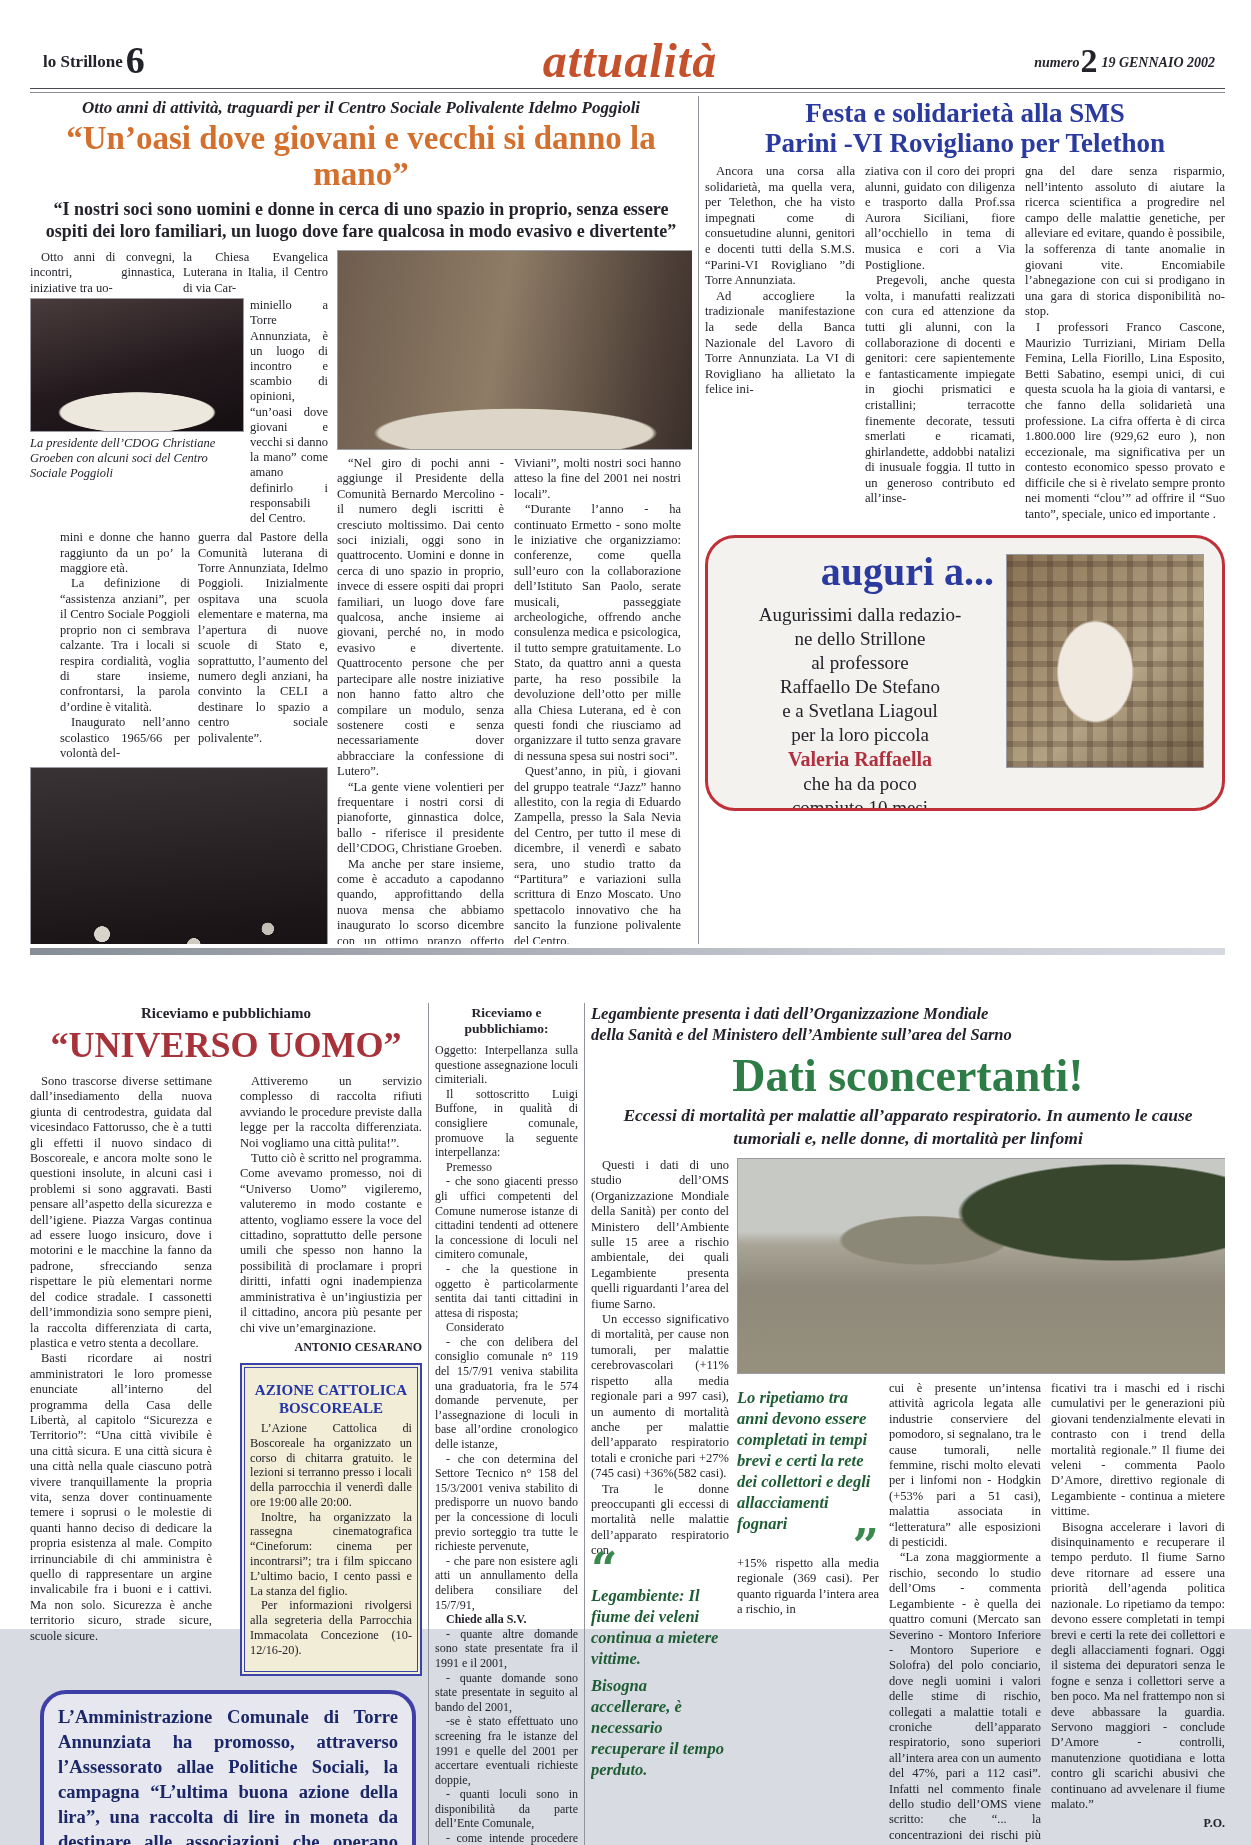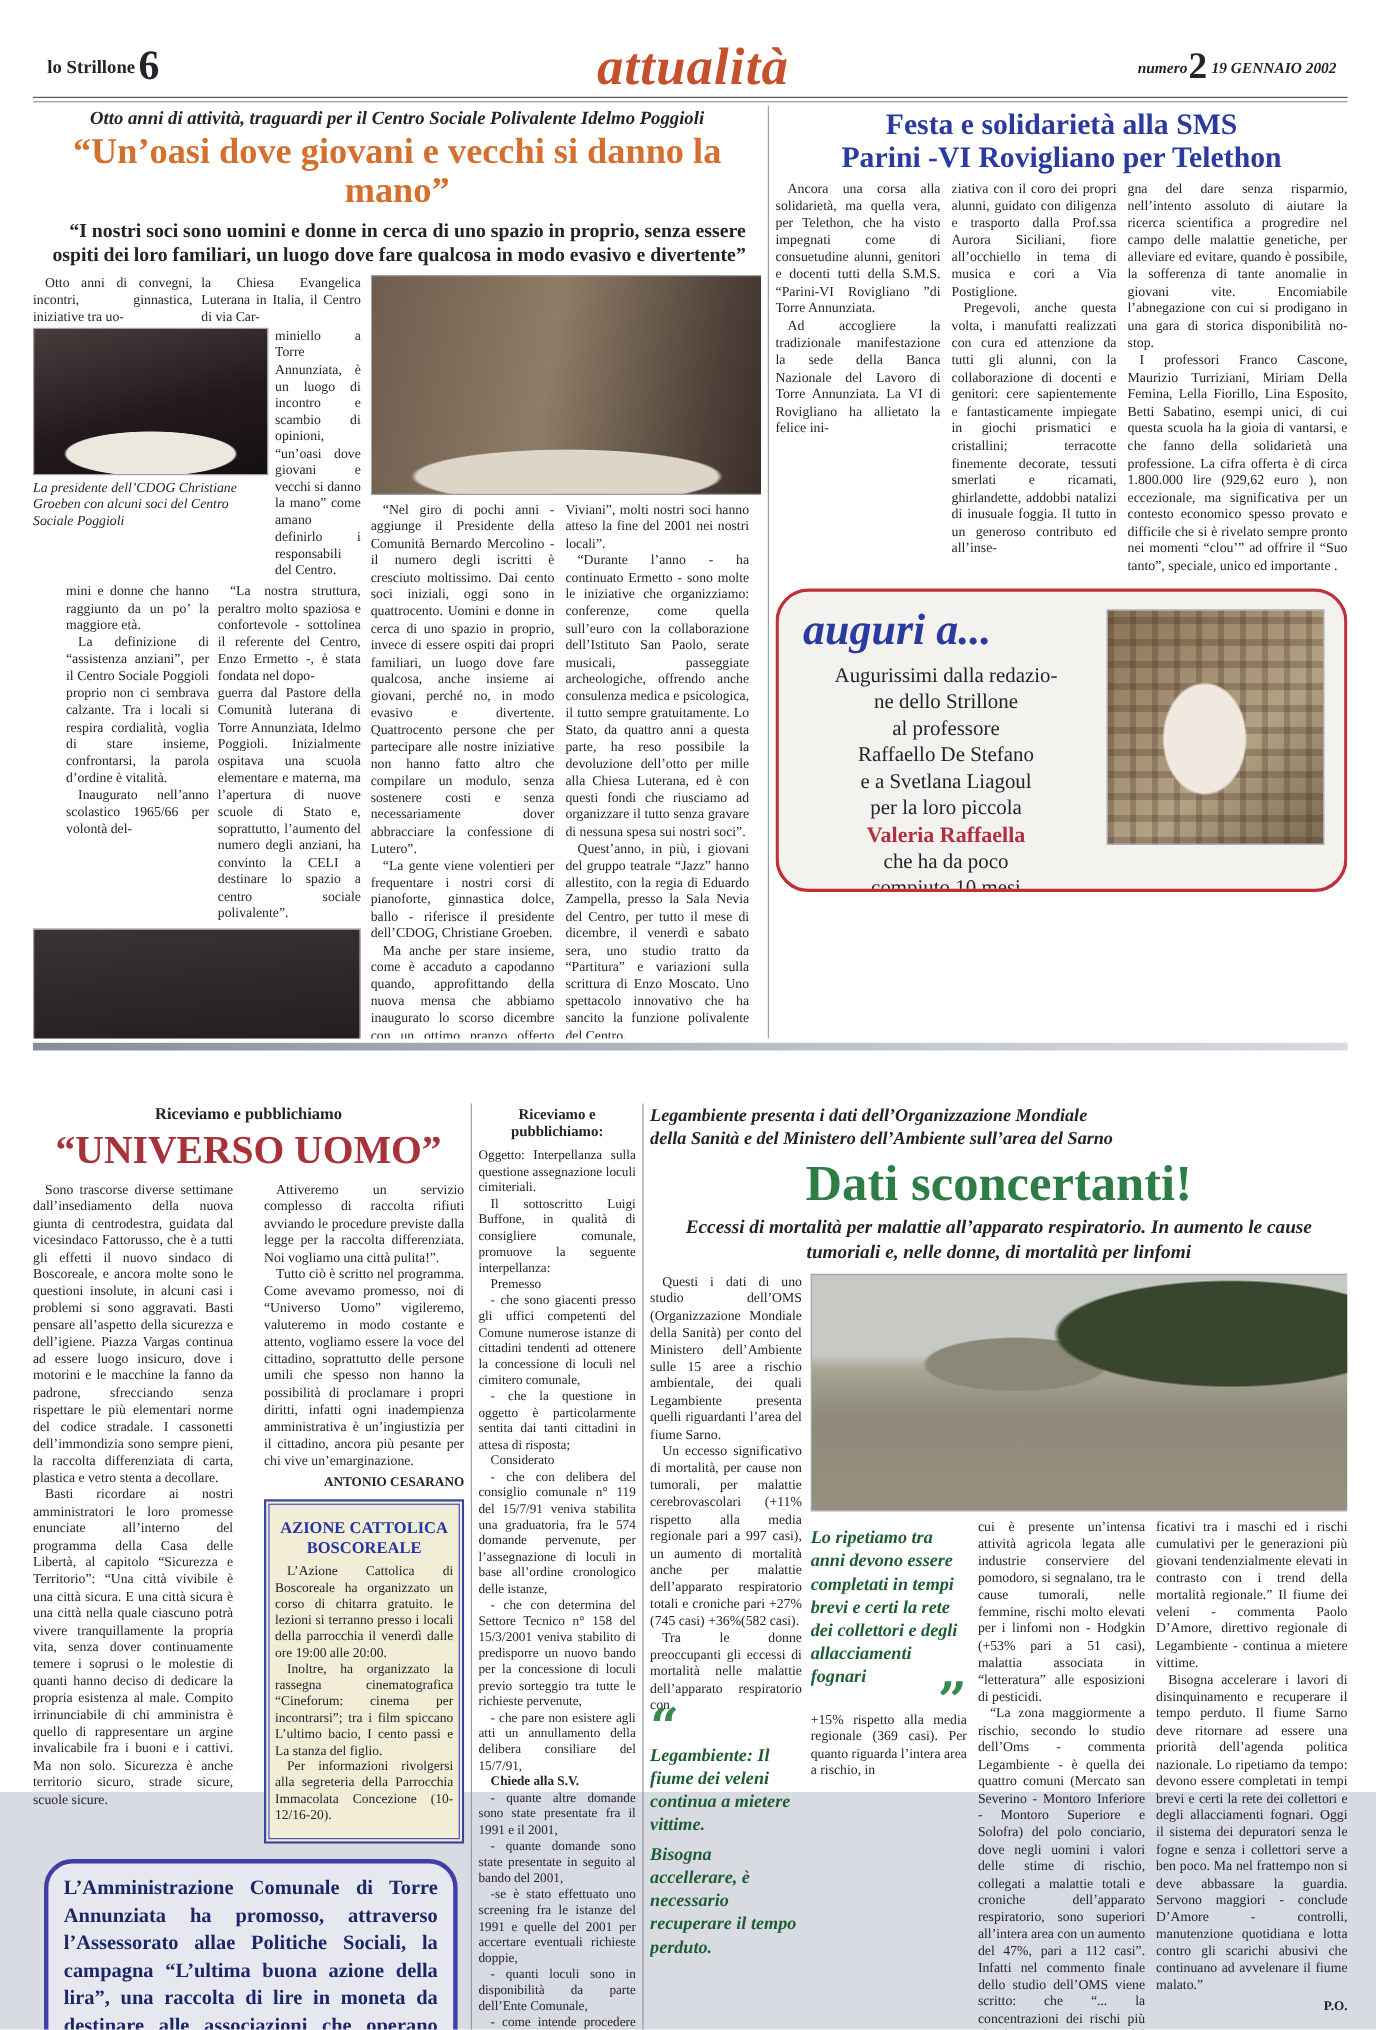--- a/index.html
+++ b/index.html
@@ -26,21 +26,21 @@
   figcaption{font-style:italic;font-size:12.5px;line-height:15px;}
   
   .top-row{position:absolute;top:96px;left:30px;width:1195px;height:848px;display:flex;gap:6px;overflow:hidden;}
   .grayrule{position:absolute;top:948px;left:30px;width:1195px;height:7px;
             background:linear-gradient(to right,#878d96,#c6cad1 70%,#d6d9df);}
   .bottom-row{position:absolute;top:1003px;left:30px;width:1195px;height:878px;display:flex;gap:6px;overflow:hidden;}
   
   .art1{width:662px;flex:none;overflow:hidden;}
   .a1-kicker{text-align:center;font-size:17px;font-weight:bold;font-style:italic;margin:2px 0 2px;}
   .a1-head{margin:0;text-align:center;font-size:33px;line-height:36px;color:#d4702e;font-weight:bold;}
-  .a1-deck{text-align:right;font-size:18px;line-height:22px;font-weight:bold;margin:6px 14px 8px;}
+  .a1-deck{text-align:center;font-size:18px;line-height:22px;font-weight:bold;margin:6px 14px 8px;}
   .a1-body{display:flex;gap:9px;}
   .a1-left{width:298px;flex:none;}
   .a1-row1{display:flex;gap:8px;}
   .a1-row1 p{width:145px;}
   .a1-row2{display:flex;gap:6px;margin-top:2px;}
   .ph-cake{width:212px;height:132px;flex:none;
      background:radial-gradient(ellipse 62% 26% at 50% 86%,#ece8de 0 58%,rgba(0,0,0,0) 60%),
                 linear-gradient(165deg,#4a3c3c,#241a1e 55%,#140f12);}
   .cap1{width:212px;margin-top:4px;}
   .a1-narrow{width:78px;font-size:12.5px;line-height:15.2px;text-align:justify;margin:0;}
@@ -62,21 +62,21 @@
   .tele-head{margin:2px 0 6px;text-align:center;color:#2b3a9e;font-size:27px;line-height:30px;font-weight:bold;}
   .tele-cols{display:flex;gap:10px;}
   .tele-cols .tc1,.tele-cols .tc2{width:150px;flex:none;}
   .tele-cols .tc3{flex:1;}
   .tele-cols .bp{font-size:12.6px;line-height:15.6px;}
   
   .auguri{margin-top:12px;border:3px solid #c03038;border-radius:30px;background:#f3f2ee;
           padding:10px 18px 12px;height:276px;box-sizing:border-box;overflow:hidden;}
   .aug-top{display:flex;gap:12px;}
   .aug-texts{flex:1;}
-  .aug-title{color:#2b3a9e;font-size:40px;font-weight:bold;font-style:italic;margin:0 0 8px 4px;}
+  .aug-title{color:#2b3a9e;font-size:40px;font-weight:bold;margin:0 0 8px 4px;text-align:right;}
   .aug-line{text-align:center;font-size:19px;line-height:24px;}
   .aug-name{text-align:center;font-size:20px;line-height:25px;font-weight:bold;color:#b03040;}
   .ph-baby{width:196px;height:212px;flex:none;margin-top:6px;
      background:radial-gradient(ellipse 34% 42% at 45% 55%,#efe9df 0 55%,rgba(0,0,0,0) 58%),
                 repeating-linear-gradient(0deg,rgba(60,40,30,.25) 0 6px,rgba(0,0,0,0) 6px 20px),
                 repeating-linear-gradient(90deg,rgba(60,40,30,.25) 0 6px,rgba(0,0,0,0) 6px 20px),
                 linear-gradient(135deg,#8a7355,#b4a284 60%,#7c6a50);}
   
   .uni-block{width:392px;flex:none;overflow:hidden;}
   .uni-label{text-align:center;font-weight:bold;font-size:15px;margin:2px 0 0;}
@@ -149,21 +149,20 @@
             </figure>
             <p class="a1-narrow">miniello a Torre Annunziata, è un luogo di incontro e scambio di opinioni, “un’oasi dove giovani e vecchi si danno la mano” come amano definirlo i responsabili del Centro.</p>
           </div>
           <div class="a1-row3">
             <div>
               <p class="bp nofirst">mini e donne che hanno raggiunto da un po’ la maggiore età.</p>
               <p class="bp">La definizione di “assistenza anziani”, per il Centro Sociale Poggioli proprio non ci sembrava calzante. Tra i locali si respira cordialità, voglia di stare insieme, confrontarsi, la parola d’ordine è vitalità.</p>
               <p class="bp">Inaugurato nell’anno scolastico 1965/66 per volontà del-</p>
             </div>
             <div>
-              <p class="bp">“La nostra struttura, peraltro molto spaziosa e confortevole - sottolinea il referente del Centro, Enzo Ermetto -, è stata fondata nel dopo-</p>
               <p class="bp nofirst">guerra dal Pastore della Comunità luterana di Torre Annunziata, Idelmo Poggioli. Inizialmente ospitava una scuola elementare e materna, ma l’apertura di nuove scuole di Stato e, soprattutto, l’aumento del numero degli anziani, ha convinto la CELI a destinare lo spazio a centro sociale polivalente”.</p>
             </div>
           </div>
           <div class="photo ph-waiters"></div>
 
         </div>
         <div class="a1-right">
           <div class="photo ph-dinner"></div>
           <div class="a1-cols">
             <div>

